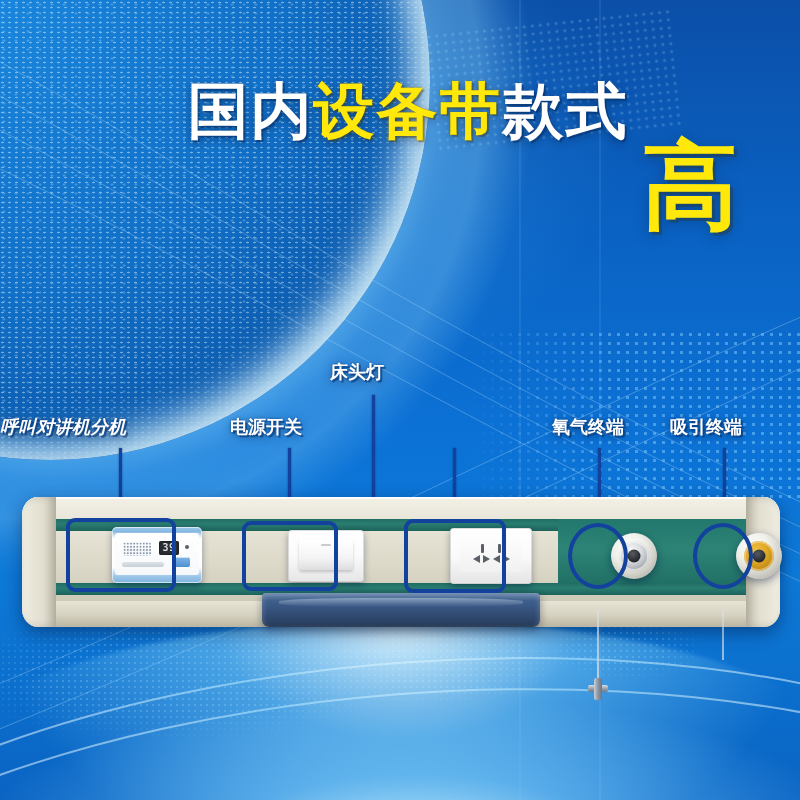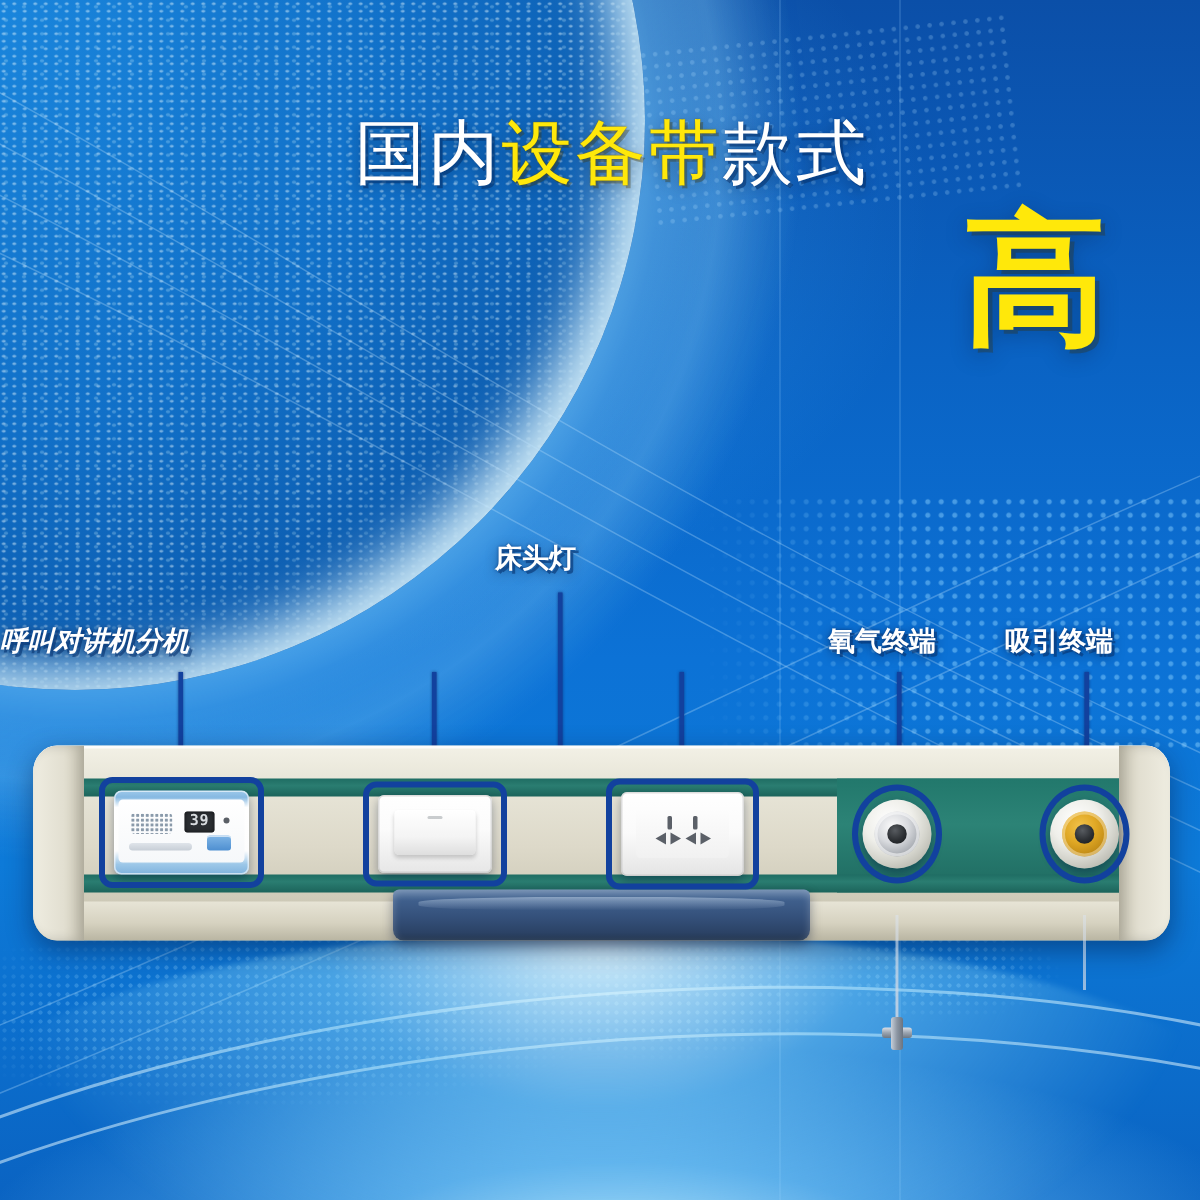--- a/index.html
+++ b/index.html
@@ -82,21 +82,21 @@
   .arcs { position: absolute; inset: 0; }
   .bottom-glow {
     position: absolute; left: -60px; bottom: -120px; width: 920px; height: 300px;
     border-radius: 50%;
     background: radial-gradient(ellipse at 50% 0%, rgba(235,252,255,.95) 0%, rgba(150,225,255,.45) 28%, rgba(60,165,235,0) 62%);
     filter: blur(2px);
   }
 
   
   .headline { position: absolute; left: 0; top: 78px; width: 800px; text-align: center; }
-  .h-line1 { font-size: 47px; font-weight: normal; letter-spacing: 2px; line-height: 1.08; margin-left: 16px; }
+  .h-line1 { font-size: 61px; font-weight: bold; letter-spacing: 2px; line-height: 1.08; margin-left: 16px; }
   .h-line2 { font-size: 58px; font-weight: bold; letter-spacing: 3px; line-height: 1.1; margin-top: 16px; }
   .w-white {
     color: #ffffff;
     text-shadow: 0 0 1px #0a3f86, 2px 2px 0 rgba(6,48,104,.55), 0 3px 10px rgba(0,30,70,.45);
   }
   .w-yellow {
     color: #ffe80a;
     text-shadow: 0 0 1px #6b5900, 2px 2px 0 rgba(70,55,0,.35), 0 3px 10px rgba(0,30,70,.4);
   }
   .big-gao {
@@ -163,21 +163,21 @@
     background: linear-gradient(180deg, #5d7da6 0%, #3f5f8c 22%, #34507a 55%, #2b4265 85%, #22354f 100%);
     box-shadow: inset 0 2px 6px rgba(255,255,255,.25), 0 3px 8px rgba(0,15,45,.4);
   }
   .bedlamp::after {
     content: ""; position: absolute; left: 6%; top: 14%; width: 88%; height: 26%;
     border-radius: 40%;
     background: linear-gradient(180deg, rgba(225,240,255,.42), rgba(255,255,255,0));
   }
 
   
-  .device { position: absolute; }
+  .device { position: absolute; margin-left: 36px; }
 
   .nursecall {
     left: 76px; top: 527px; width: 90px; height: 56px;
     border-radius: 5px;
     background: linear-gradient(180deg, #9ec9ea 0%, #86b9e2 8%, #ffffff 20%, #fdfdfd 72%, #9cc7e8 88%, #7fb2dd 100%);
     box-shadow: 0 3px 7px rgba(0,20,60,.38), inset 0 0 0 1px rgba(255,255,255,.6);
   }
   .nc-face {
     position: absolute; left: 3px; top: 6px; right: 3px; bottom: 8px;
     background: linear-gradient(180deg, #ffffff 0%, #f6f8fa 100%);
@@ -346,20 +346,21 @@
 
   <div class="headline">
     <div class="h-line1">
       <span class="w-white">国内</span><span class="w-yellow">设备带</span><span class="w-white">款式</span>
     </div>
   </div>
   <div class="big-gao">高</div>
 
   <div class="labels">
     <div class="callout" style="left:0; top:415px;font-style:italic;">呼叫对讲机分机</div>
+    <div class="callout" style="left:230px; top:415px;">电源开关</div>
     <div class="callout" style="left:330px; top:360px;">床头灯</div>
     <div class="callout" style="left:552px; top:415px;">氧气终端</div>
     <div class="callout" style="left:670px; top:415px;">吸引终端</div>
 
     <div class="leader" style="left:119px; top:448px;  height:82px;"></div>
     <div class="leader" style="left:288px; top:448px;  height:84px;"></div>
     <div class="leader" style="left:372px; top:395px;  height:200px;"></div>
     <div class="leader" style="left:453px; top:448px;  height:82px;"></div>
     <div class="leader" style="left:598px; top:448px;  height:86px;"></div>
     <div class="leader" style="left:723px; top:448px;  height:86px;"></div>

